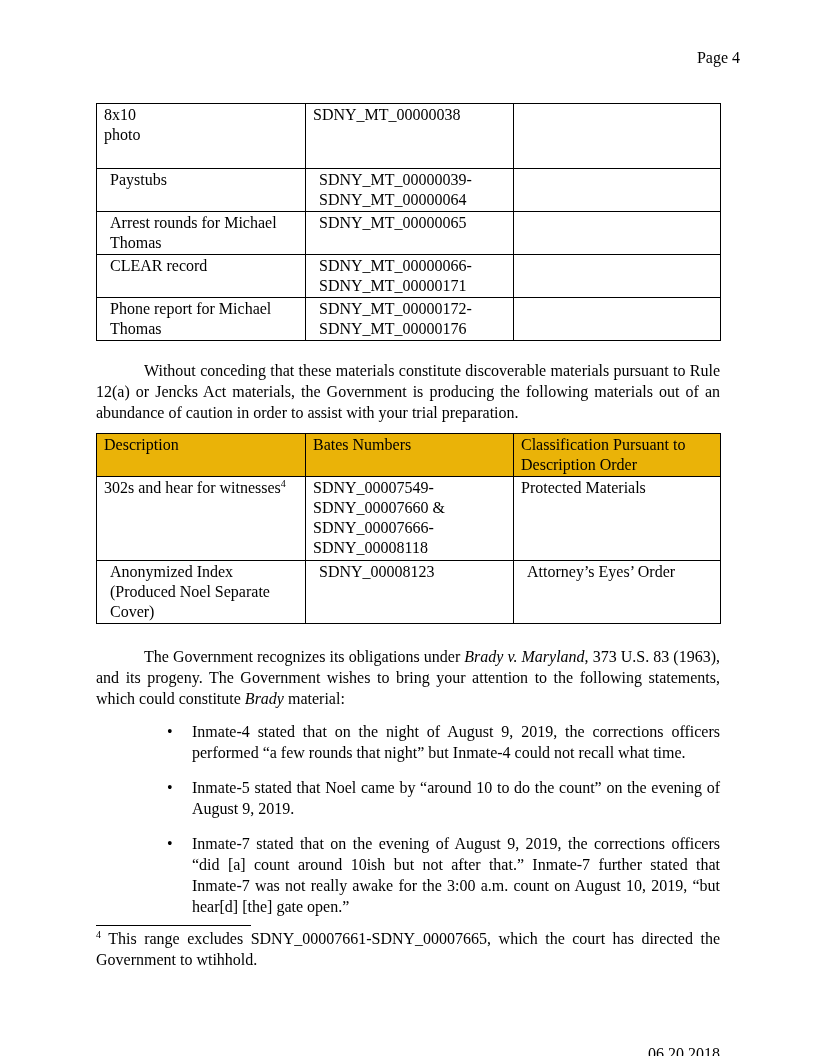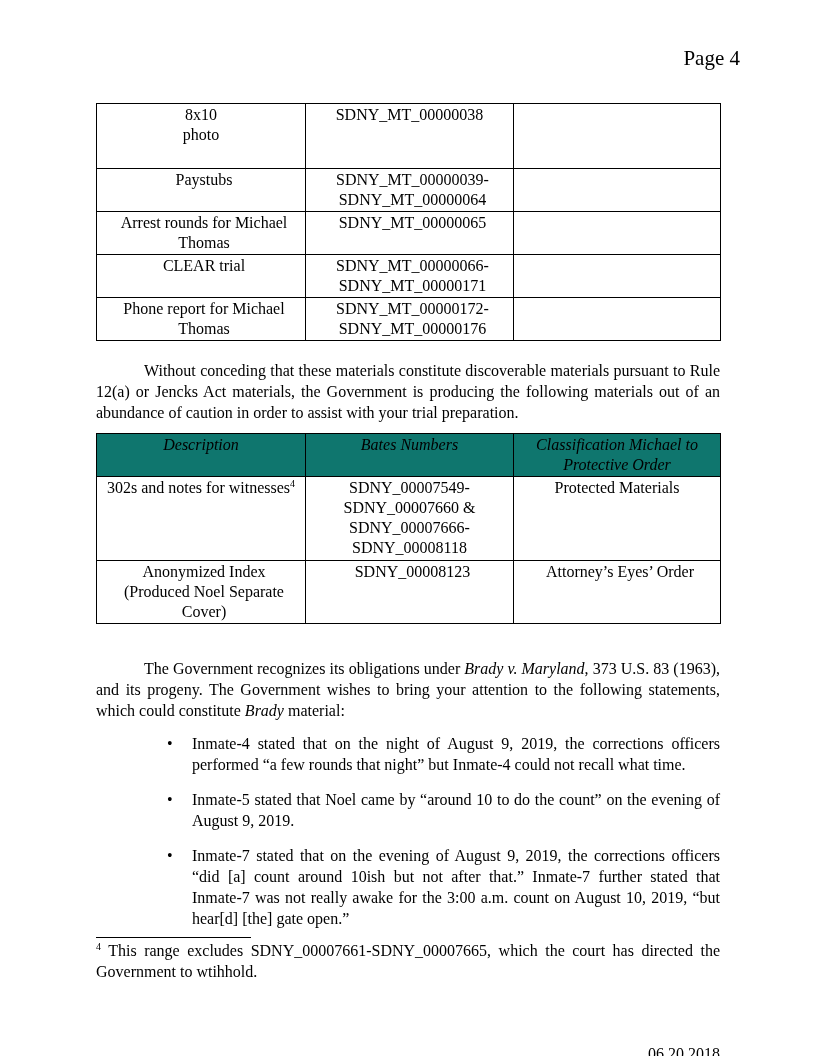--- a/index.html
+++ b/index.html
@@ -11,66 +11,65 @@
     background: #ffffff;
     font-family: "Liberation Serif", "DejaVu Serif", serif;
     font-size: 16px;
     color: #000000;
     overflow: hidden;
   }
   .header-pagenum {
     position: absolute;
     top: 49px;
     right: 76px;
-    font-size: 21px;
+    font-size: 16px;
     line-height: 18px;
   }
   .content {
     position: absolute;
     left: 96px;
     top: 103px;
     width: 624px;
   }
   table.doc-table {
     border-collapse: collapse;
     width: 624px;
     table-layout: fixed;
   }
   table.doc-table td, table.doc-table th {
     border: 1px solid #000000;
     vertical-align: top;
     padding: 1px 7px;
     line-height: 20px;
     font-weight: normal;
-    text-align: center;
+    text-align: left;
     font-size: 16px;
     overflow: hidden;
   }
   col.c1 { width: 209px; }
   col.c2 { width: 208px; }
   col.c3 { width: 207px; }
   tr.r-tall td { height: 65px; }
   tr.r-std td  { height: 43px; padding-left: 13px; }
   tr.r-4line td { height: 84px; }
   tr.header-row th {
-    background: #0f766e;
+    background: #eab308;
     height: 43px;
-    font-style: italic;
   }
   .justify { text-align: justify; }
   .pre { white-space: pre-line; }
   .para {
     margin: 0;
     text-align: justify;
     line-height: 21px;
   }
   .para.indent { text-indent: 48px; }
   #para1 { margin-top: 19px; }
   #table2 { margin-top: 10px; }
-  #para2 { margin-top: 34px; }
+  #para2 { margin-top: 22px; }
   sup {
     font-size: 10px;
     line-height: 0;
     vertical-align: super;
   }
   ul.bullet-list {
     list-style: none;
     margin: 12px 0 0 0;
     padding: 0 0 0 96px;
   }
@@ -131,21 +130,21 @@
           <td class="pre">SDNY_MT_00000039-
 SDNY_MT_00000064</td>
           <td class="pre"></td>
         </tr>
         <tr class="r-std">
           <td class="pre">Arrest rounds for Michael Thomas</td>
           <td class="pre">SDNY_MT_00000065</td>
           <td class="pre"></td>
         </tr>
         <tr class="r-std">
-          <td class="pre">CLEAR trial</td>
+          <td class="pre">CLEAR record</td>
           <td class="pre">SDNY_MT_00000066-
 SDNY_MT_00000171</td>
           <td class="pre"></td>
         </tr>
         <tr class="r-std">
           <td class="pre">Phone report for Michael Thomas</td>
           <td class="pre">SDNY_MT_00000172-
 SDNY_MT_00000176</td>
           <td class="pre"></td>
         </tr>
@@ -157,24 +156,24 @@
     <table class="doc-table" id="table2">
       <colgroup>
           <col class="c1">
           <col class="c2">
           <col class="c3">
         </colgroup>
       <tbody>
         <tr class="header-row">
           <th>Description</th>
           <th>Bates Numbers</th>
-          <th class="justify">Classification Michael to Protective Order</th>
+          <th class="justify">Classification Pursuant to Description Order</th>
         </tr>
         <tr class="r-4line">
-          <td><span>302s and notes for witnesses</span><sup>4</sup></td>
+          <td><span>302s and hear for witnesses</span><sup>4</sup></td>
           <td class="pre">SDNY_00007549-
 SDNY_00007660 &amp;
 SDNY_00007666-
 SDNY_00008118</td>
           <td>Protected Materials</td>
         </tr>
         <tr class="r-std">
           <td>Anonymized Index (Produced Noel Separate Cover)</td>
           <td class="pre">SDNY_00008123</td>
           <td>Attorney’s Eyes’ Order</td>

